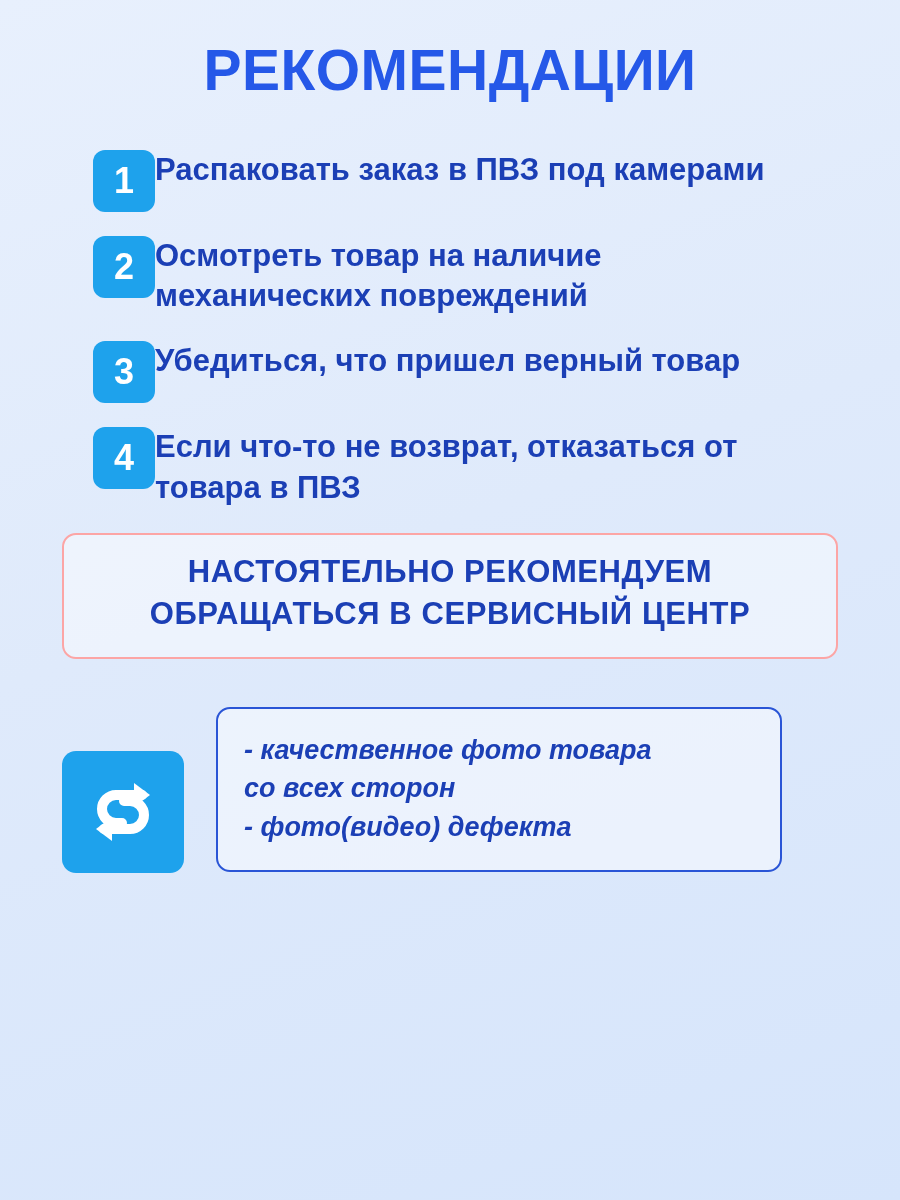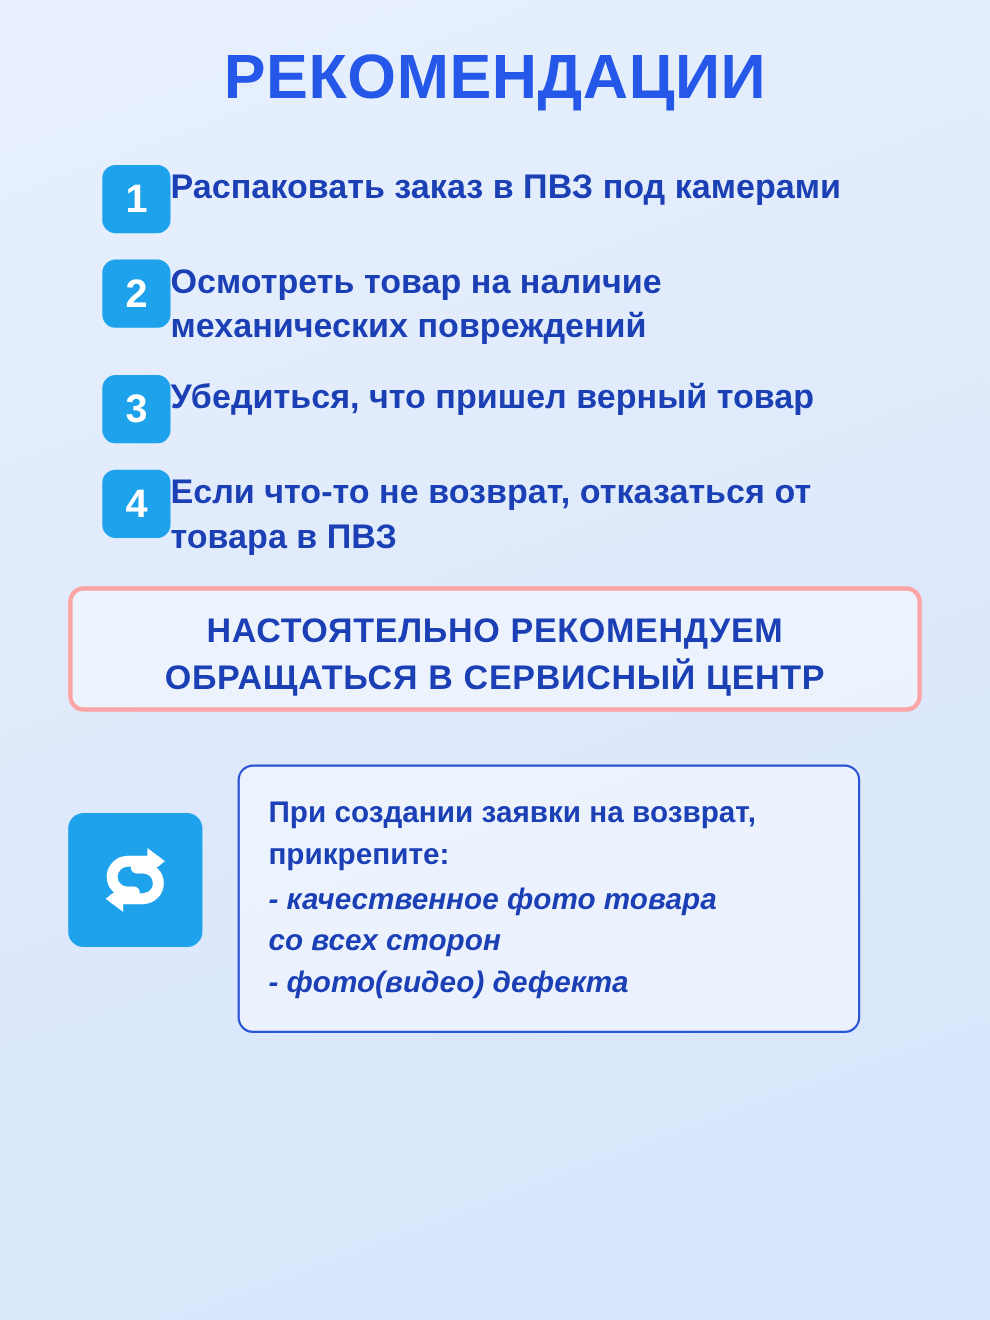--- a/index.html
+++ b/index.html
@@ -67,29 +67,29 @@
     font-weight: bold;
     font-size: 31px;
     line-height: 1.32;
     padding-top: 2px;
     max-width: 610px;
   }
 
   
   .banner {
     margin: 24px 32px 0 32px;
-    border: 4px solid #fca5a5;
+    border: 2px solid #fca5a5;
     border-radius: 14px;
     background: rgba(255,255,255,0.45);
     text-align: center;
     color: #1b3fb5;
     font-weight: bold;
     font-size: 31px;
     line-height: 1.35;
-    padding: 16px 10px 6px 10px;
+    padding: 16px 10px 22px 10px;
     letter-spacing: 0.6px;
     text-transform: uppercase;
   }
 
   
   .return-block {
     margin-top: 48px;
     display: flex;
     align-items: flex-start;
     padding-left: 32px;
@@ -177,21 +177,20 @@
         <g fill="none" stroke="#ffffff" stroke-width="10" stroke-linecap="round">
           <path d="M62 26 H36 a14 14 0 0 0 0 28 h6"></path>
           <path d="M24 60 H50 a14 14 0 0 0 0 -28 h-6"></path>
         </g>
         <polygon points="54,14 70,26 54,38" fill="#ffffff"></polygon>
         <polygon points="32,48 16,60 32,72" fill="#ffffff"></polygon>
       </svg>
     </div>
 
     <div class="return-card">
-      <p class="lead">При создании заявки на возврат, прикрепите:</p>
       <ul>
         <li>- качественное фото товара
    со всех сторон</li>
         <li>- фото(видео) дефекта</li>
       </ul>
     </div>
 
   </div>
 
 </div>

